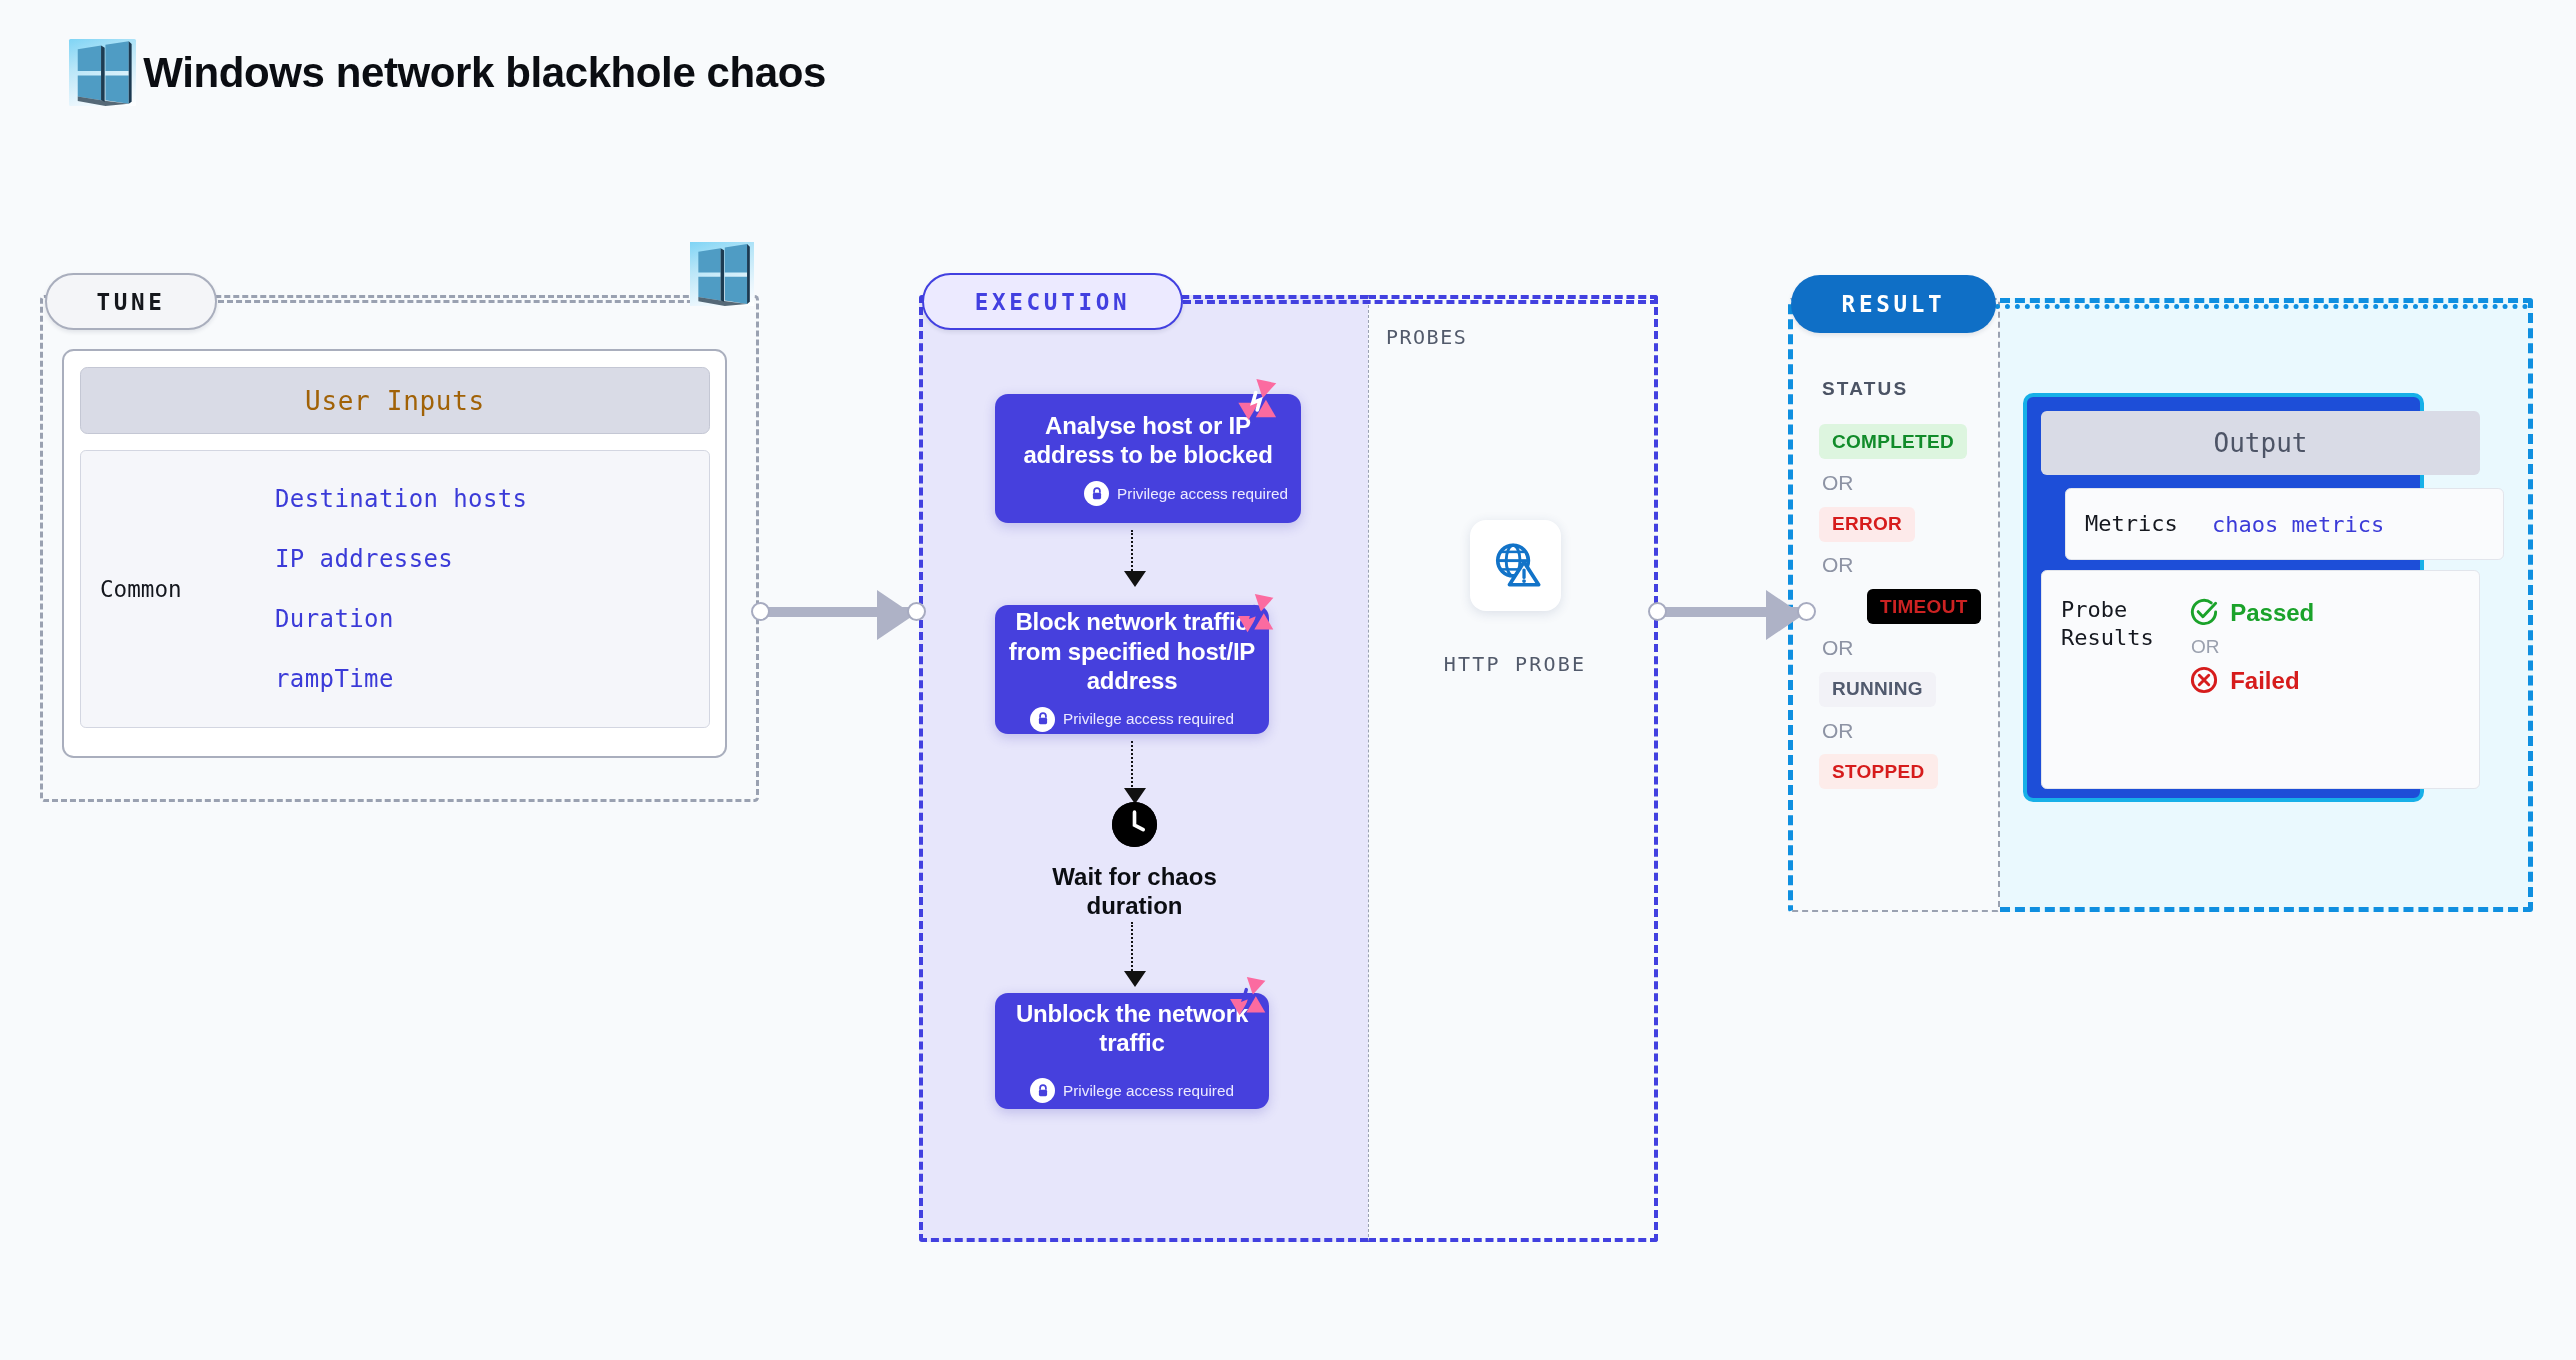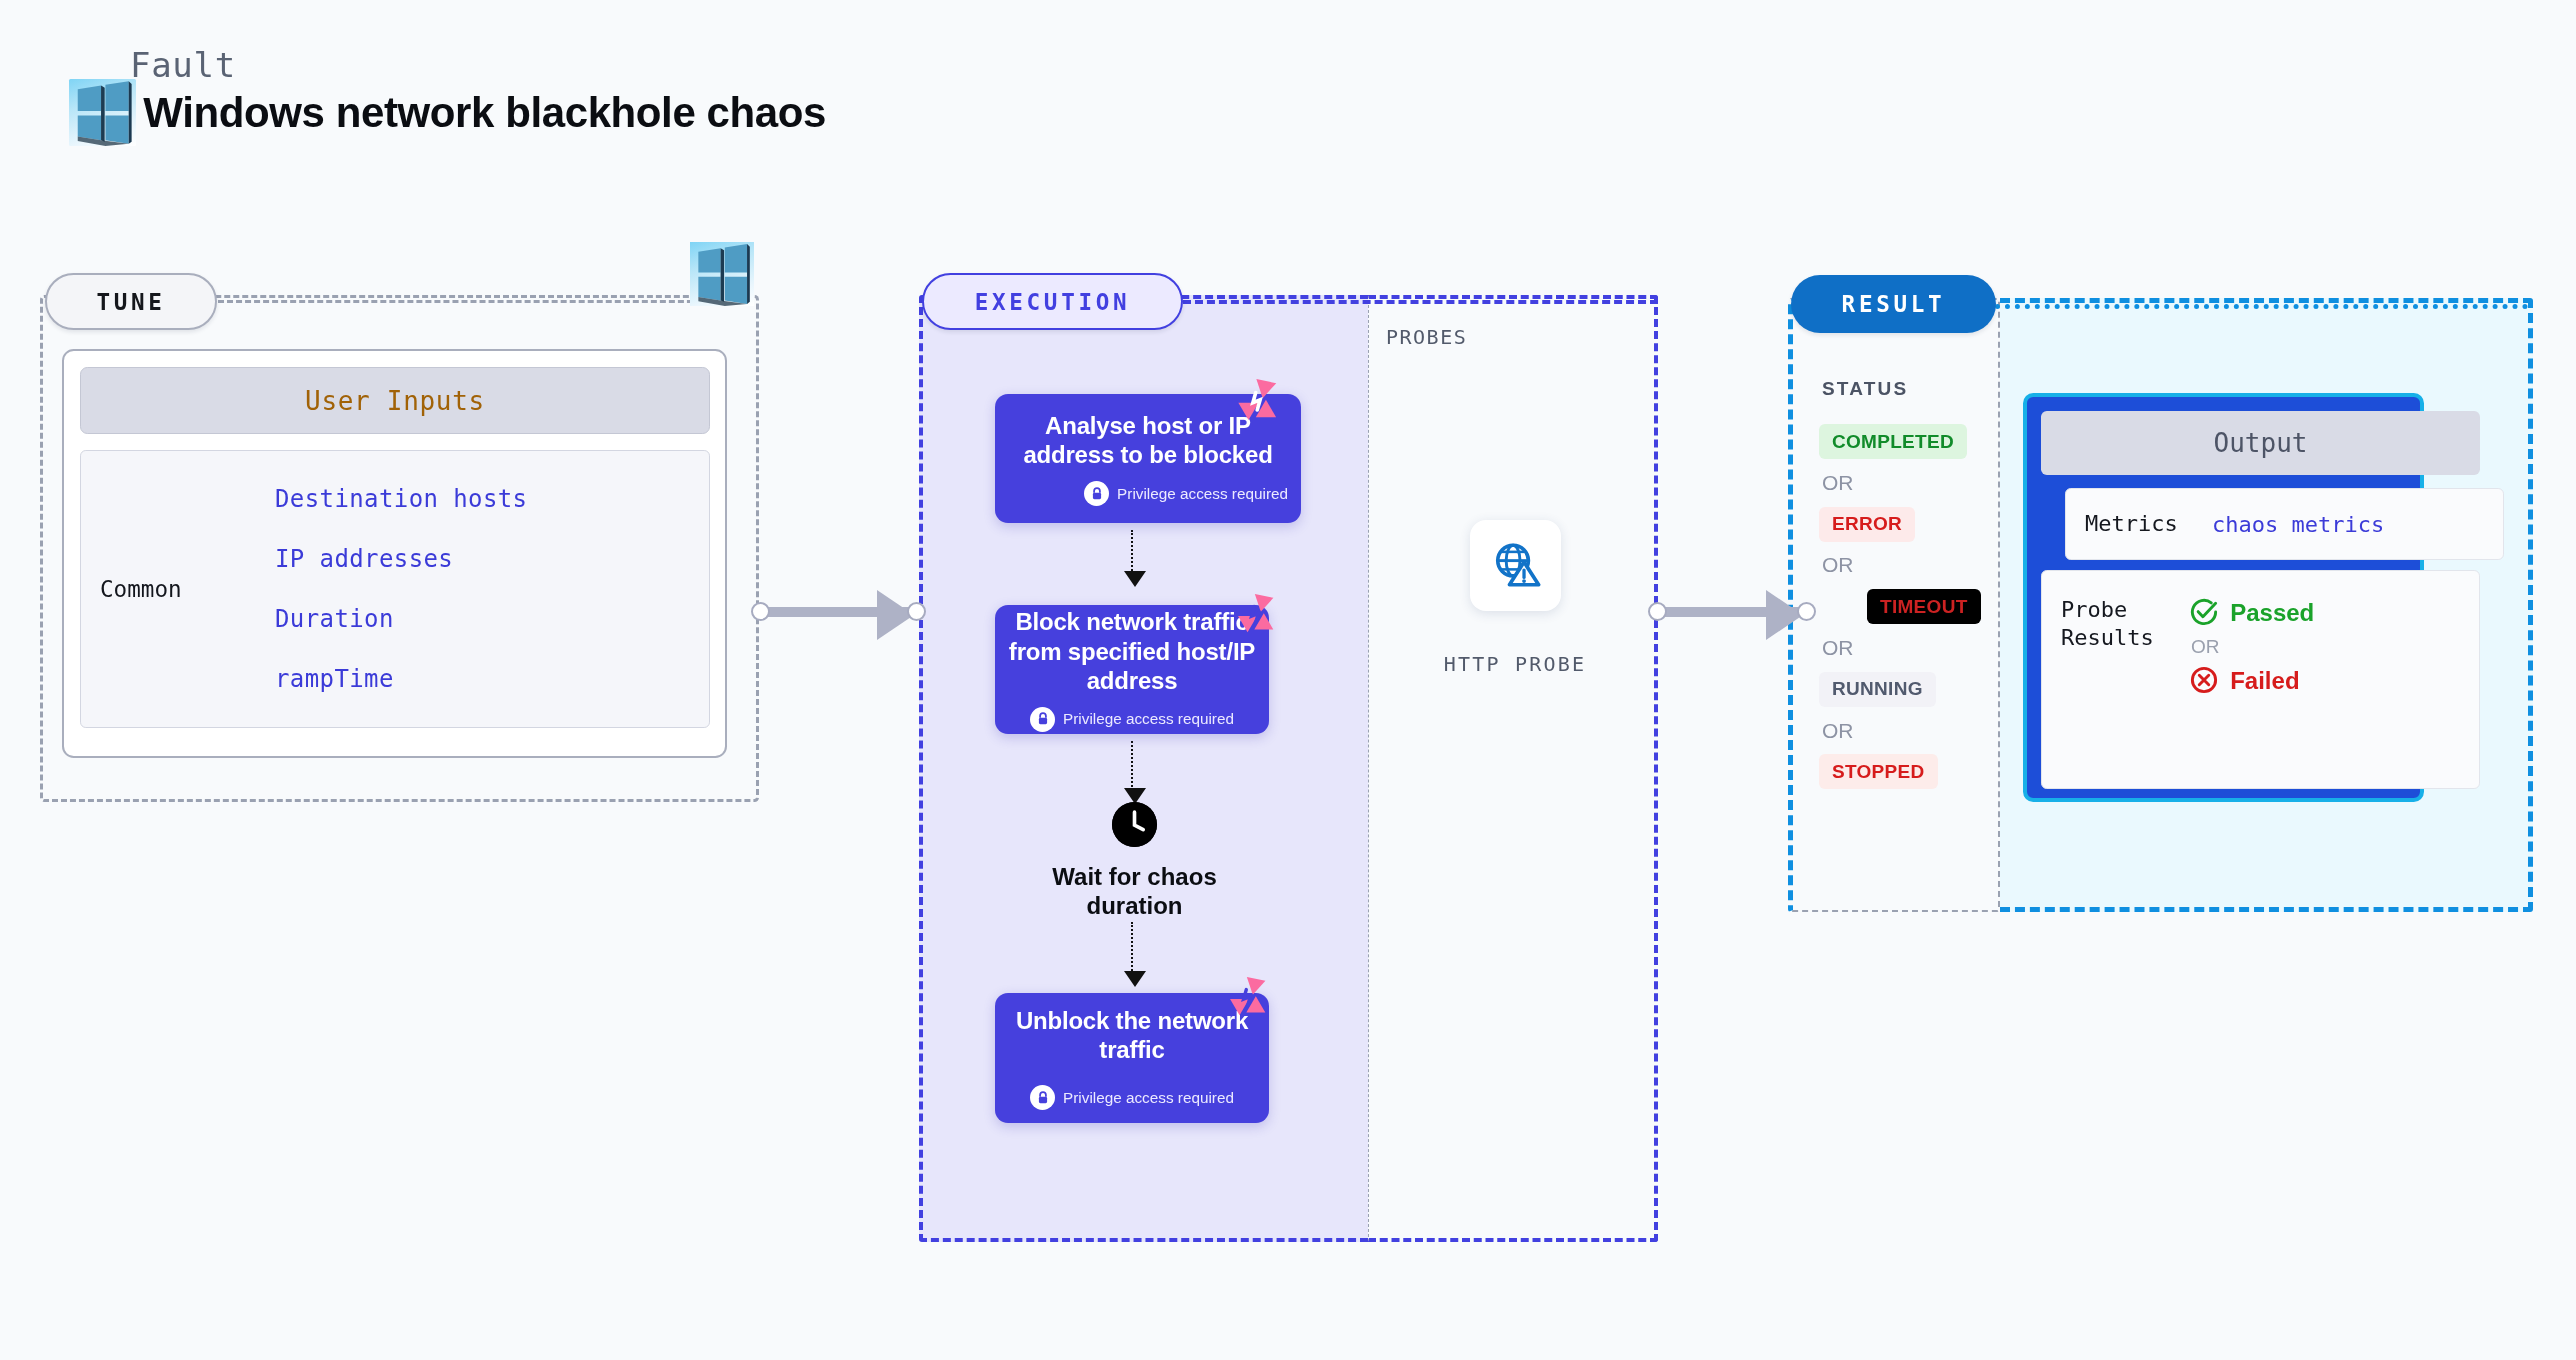--- a/index.html
+++ b/index.html
@@ -262,21 +262,20 @@
   .probe-res-item { display: flex; align-items: center; gap: 10.2px; }
   .probe-res-text { font-size: 24px; font-weight: bold; }
   .probe-or { font-size: 19px; color: #9aa0ae; margin-left: 2.9px; }
 </style>
 </head>
 <body>
 
 <div id="stage">
 
   <div id="header">
-    <div class="fault-kicker">Fault</div>
     <div class="title-row">
       <span class="winlogo" style="width:67px;height:67px;">
         <span class="bg" style="border-radius:1.5px;"></span>
         <svg width="67" height="67" viewBox="0 0 92 92">
           <polygon points="12,14 44,9 44,44 12,44" fill="#4f9cc4"></polygon>
           <polygon points="50,8 82,3 82,44 50,44" fill="#4f9cc4"></polygon>
           <polygon points="12,50 44,50 44,84 12,79" fill="#4f9cc4"></polygon>
           <polygon points="50,50 82,50 82,89 50,84" fill="#4f9cc4"></polygon>
           <polygon points="44,9 49,12 49,86 44,84" fill="#1d3c52"></polygon>
           <polygon points="82,3 86,7 86,86 82,89" fill="#1b3951"></polygon>
@@ -379,21 +378,21 @@
   <div id="clock-icon">
     <svg width="45" height="45" viewBox="0 0 62 62">
       <circle cx="31" cy="31" r="31" fill="#000000"></circle>
       <path d="M31 14 L31 32 L43 38" stroke="#ffffff" stroke-width="5" fill="none" stroke-linecap="round"></path>
     </svg>
   </div>
   <div id="wait-label">Wait for chaos duration</div>
 
   <div class="flow-arrow" style="left:1131px; top:922px; height:56px;"></div>
 
-  <div class="step-card" style="left:995px; top:993px; width:274px; height:130px;">
+  <div class="step-card" style="left:995px; top:993px; width:274px; height:116px;">
     <div class="step-title">Unblock the network traffic</div>
     <div class="step-priv" style="margin-top:20.5px;">
       <span class="lock-badge">
         <svg width="14" height="14" viewBox="0 0 24 24">
           <path d="M7 10V7a5 5 0 0 1 10 0v3" stroke="#4640dd" stroke-width="3" fill="none"></path>
           <rect x="5" y="10" width="14" height="11" rx="2.5" fill="#4640dd"></rect>
         </svg>
       </span>
       <span class="step-priv-text">Privilege access required</span>
     </div>

